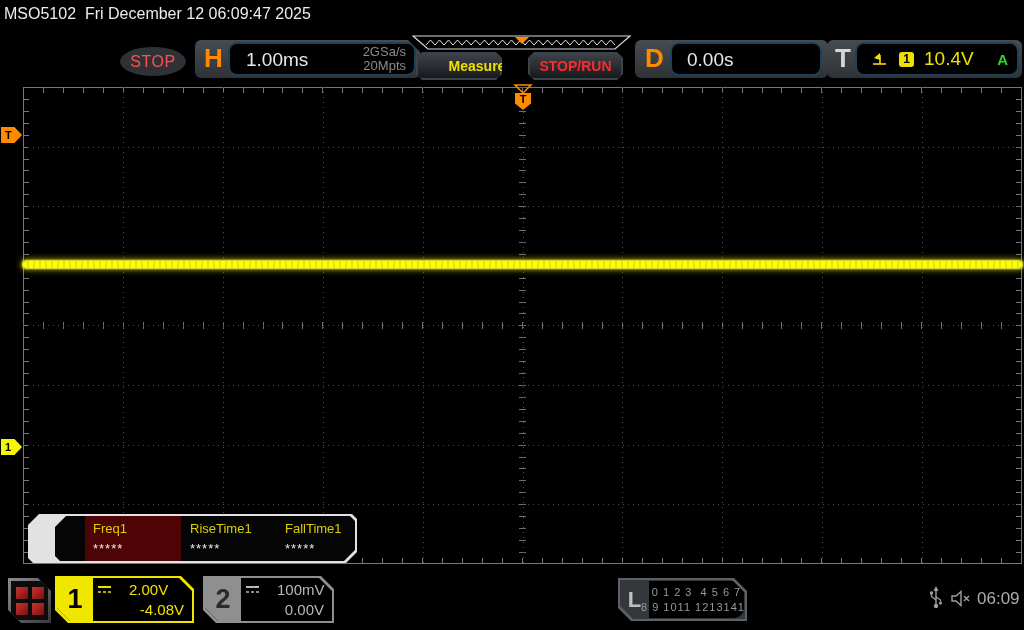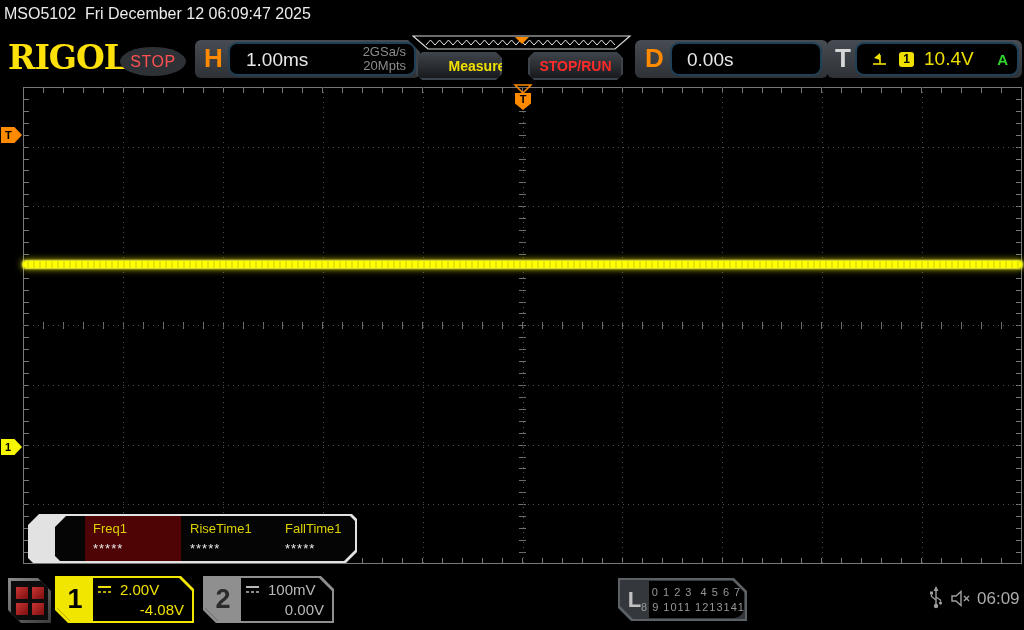--- a/index.html
+++ b/index.html
@@ -82,21 +82,21 @@
   .app-icon-inner{position:absolute;left:3px;top:3px;right:3px;bottom:3px;background:#0c0c0c;
     display:grid;grid-template-columns:12px 12px;grid-template-rows:12px 12px;gap:4px;
     align-content:center;justify-content:center;}
   .app-dot{background:linear-gradient(135deg,#c33,#7a0f0f);}
 
   .ch-block{top:576px;height:47px;}
   .ch-inner{position:absolute;left:2px;top:2px;right:2px;bottom:2px;background:#000;}
   .ch-tab{position:absolute;left:0;top:0;bottom:0;width:36px;display:flex;
     align-items:center;justify-content:center;font-size:27px;font-weight:bold;}
   .ch-vals{position:absolute;left:40px;right:8px;top:2px;bottom:2px;font-size:15px;}
-  .ch-row1{position:absolute;left:0;top:1px;display:flex;align-items:center;gap:8px;}
+  .ch-row1{position:absolute;left:0;top:1px;display:flex;align-items:center;gap:17px;}
   .ch-row2{position:absolute;right:0;bottom:1px;}
   .ch1{left:55px;width:139px;background:#f0e600;}
   .ch1 .ch-tab{background:#f0e600;color:#000;}
   .ch1 .ch-vals{color:#f0e000;}
   .ch2{left:203px;width:131px;background:#8f8f8f;}
   .ch2 .ch-tab{background:#8f8f8f;color:#2b2b2b;}
   .ch2 .ch-vals{color:#b8b8b8;}
 
   .logic-block{left:618px;top:578px;width:129px;height:43px;background:#5c6166;}
   .logic-inner{position:absolute;left:2px;top:2px;right:2px;bottom:2px;background:#34383c;}
@@ -110,21 +110,20 @@
   .usb-icon{left:928px;top:586px;}
   .speaker-icon{left:950px;top:590px;}
 </style>
 </head>
 <body>
 
 <div class="screen">
 
   <div class="abs title-bar pre">MSO5102  Fri December 12 06:09:47 2025</div>
 
-  <div class="abs logo">RIGOL</div>
   <div class="abs stop-badge">
     <span>STOP</span>
   </div>
 
   <div class="abs tb-block tb-cut h-block">
     <span class="block-letter orange">H</span>
     <div class="inner-box">
       <span class="timebase">1.00ms</span>
       <div class="rates">
         <div>2GSa/s</div>

